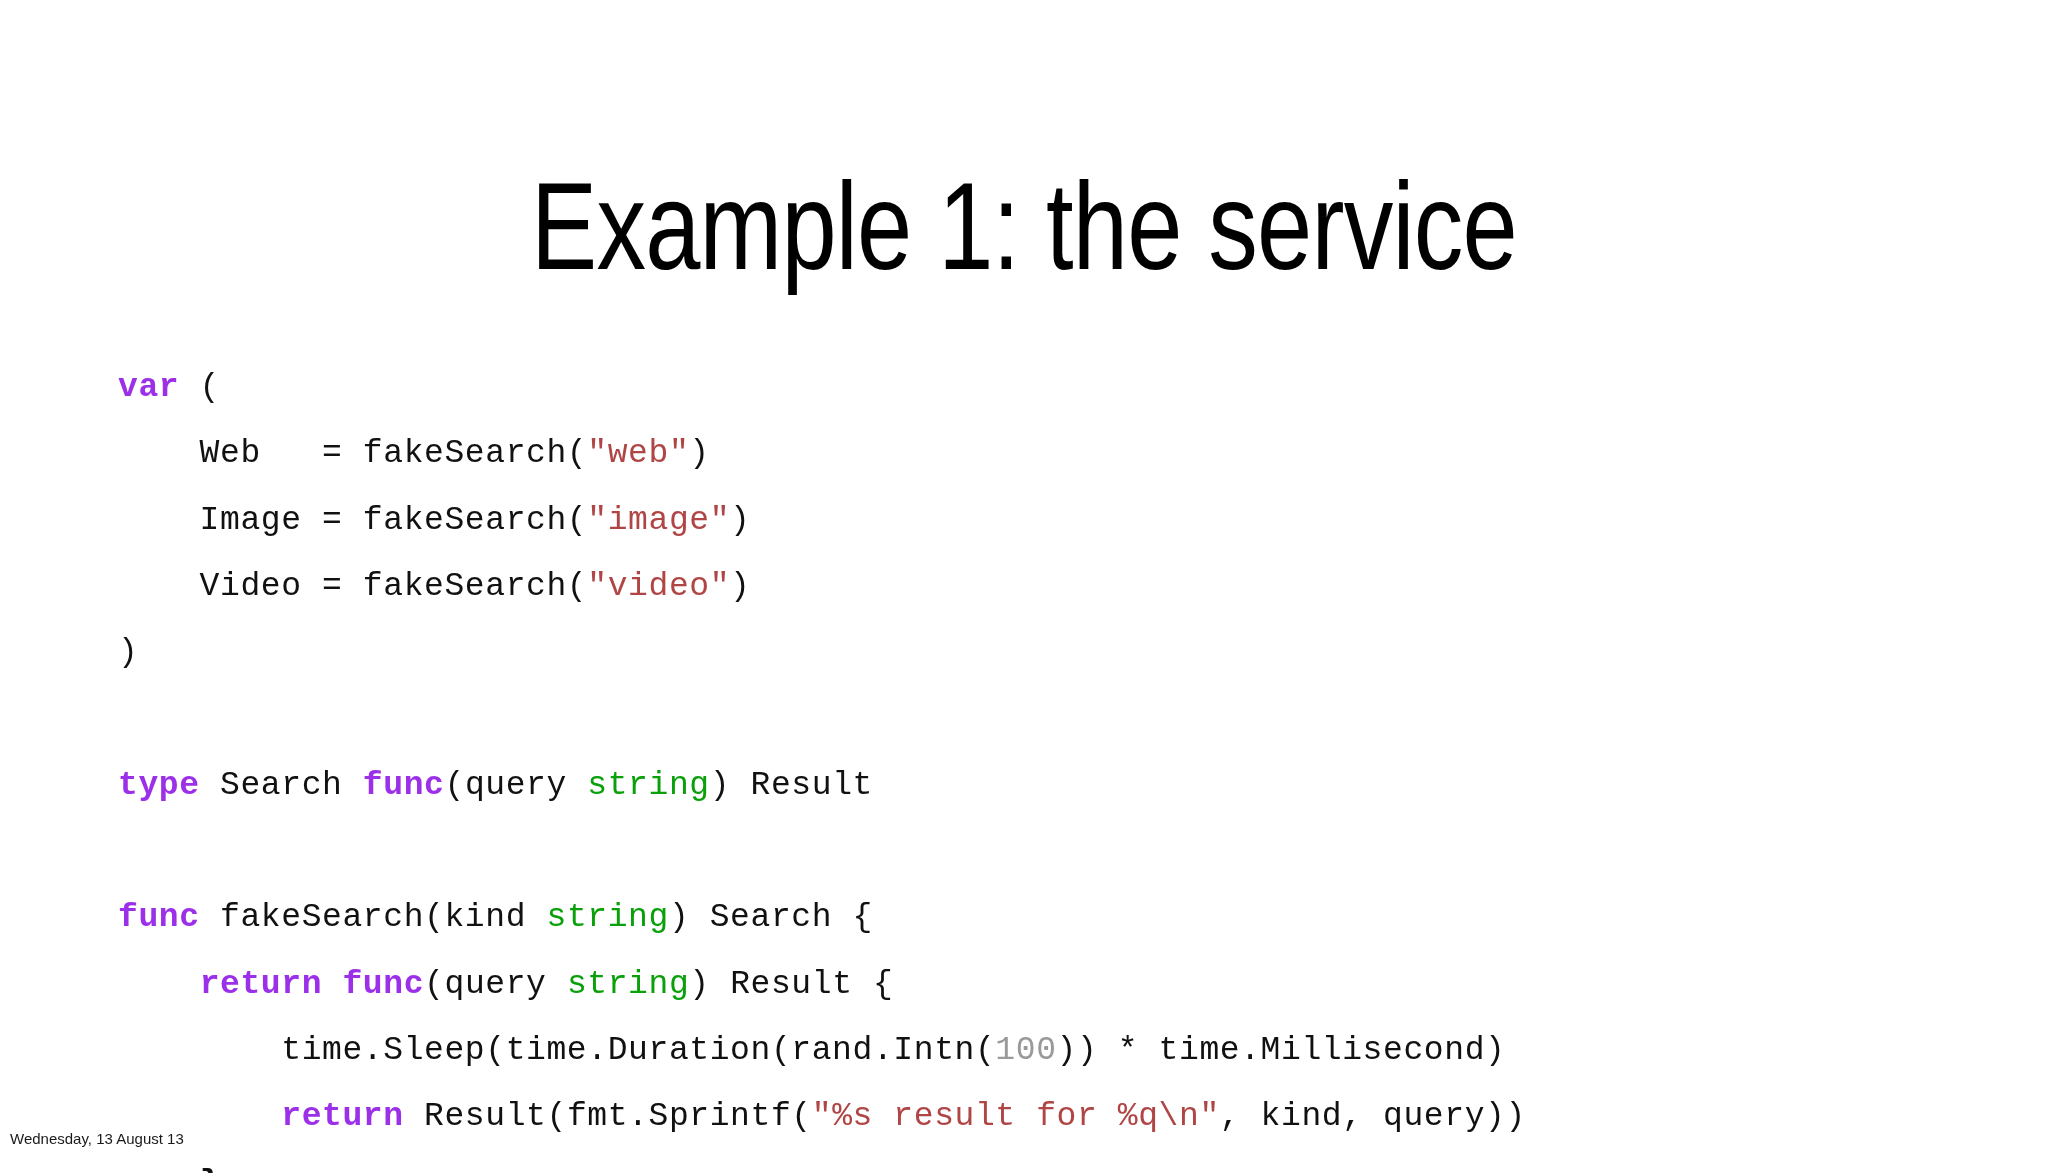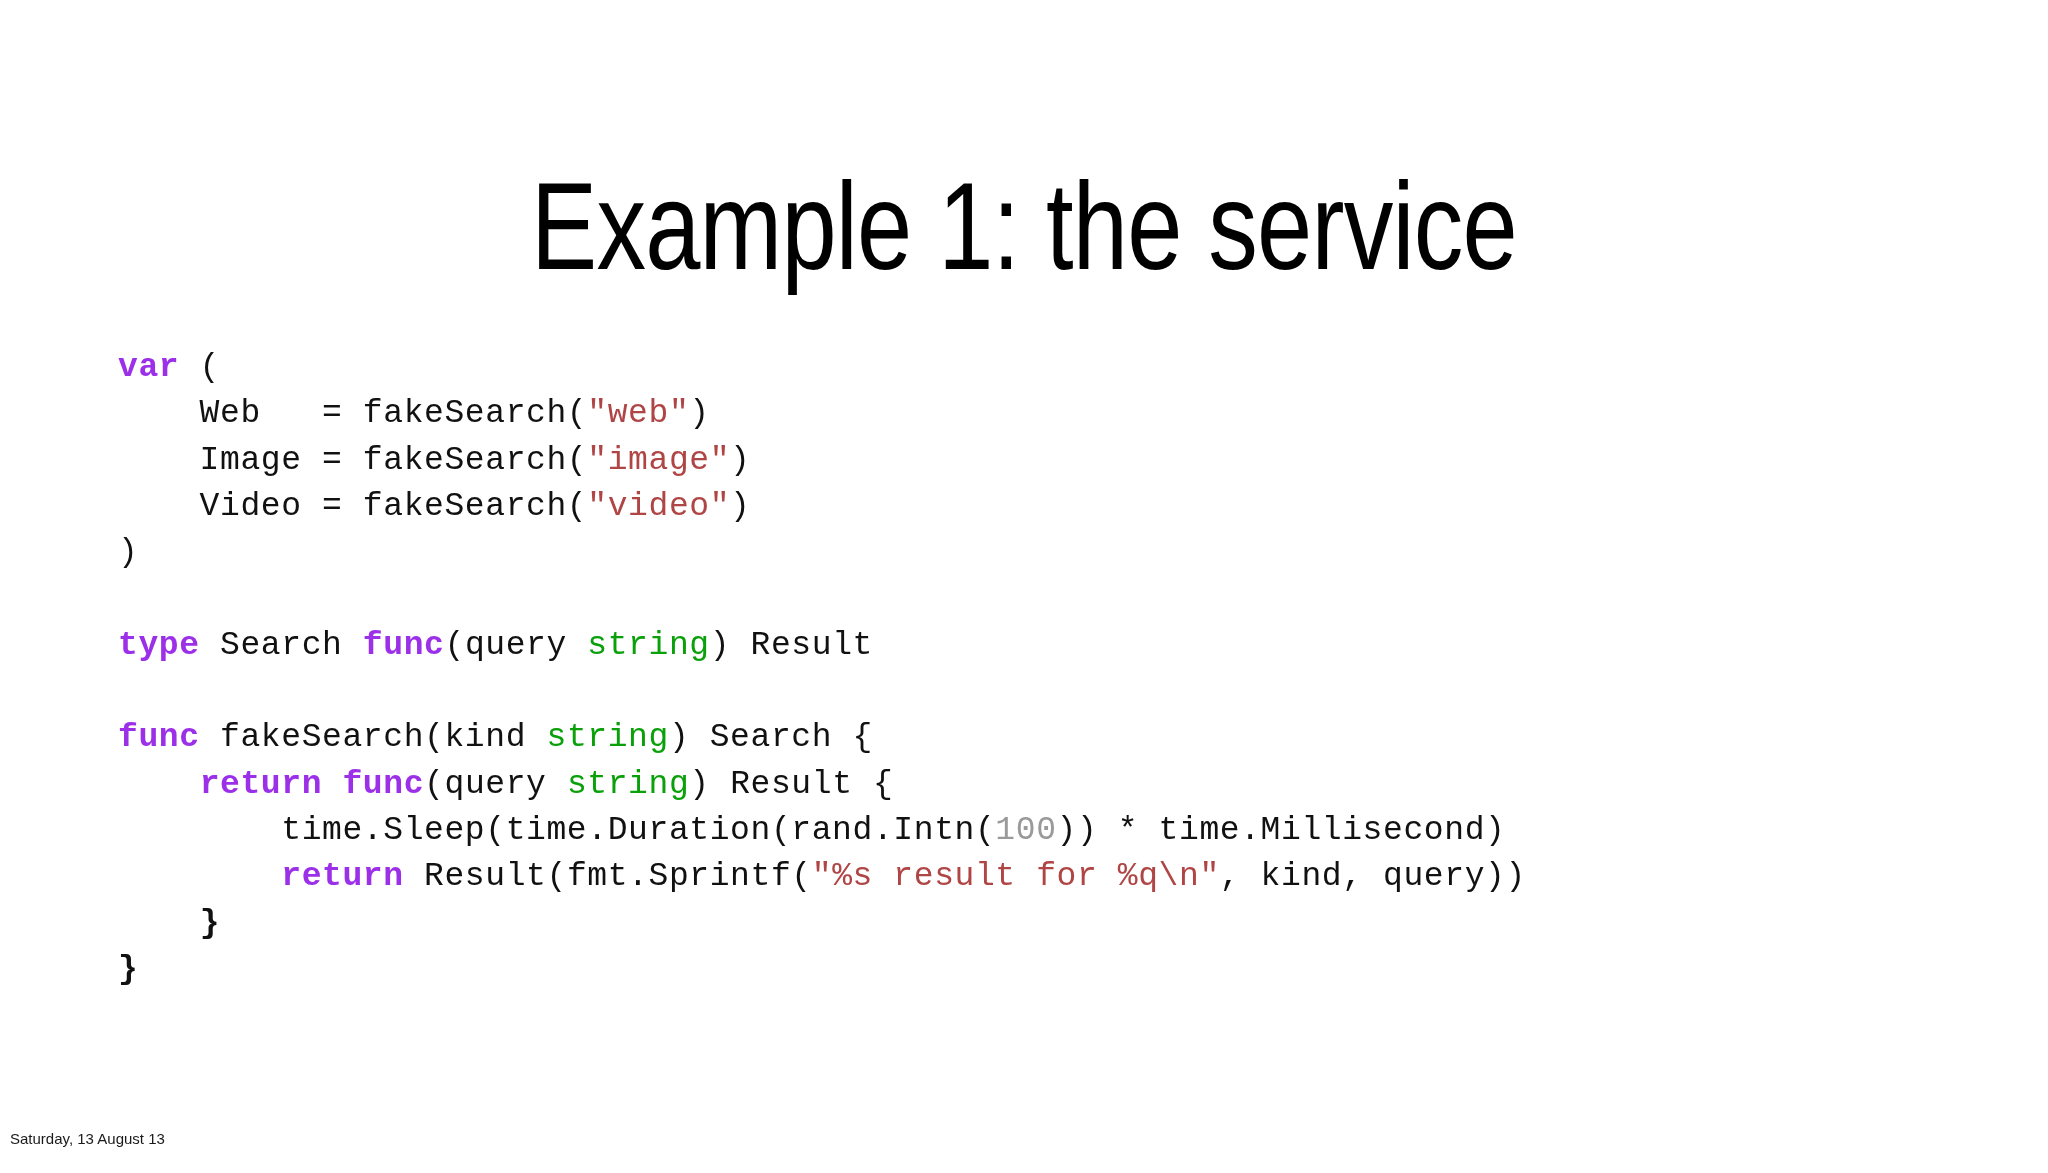--- a/index.html
+++ b/index.html
@@ -48,20 +48,21 @@
     font-family: "Liberation Mono", "DejaVu Sans Mono", monospace;
     font-size: 33px;
     line-height: 46.3px;
     color: #111111;
     white-space: pre;
     letter-spacing: 0.6px;
   }
   .code-line {
     white-space: pre;
     min-height: 46.3px;
+    margin-top: 20px;
   }
   .tok { white-space: pre; }
   .kw {
     font-weight: bold;
   }
   .typ {
     font-weight: normal;
   }
   .str { }
   .num { }
@@ -80,15 +81,15 @@
 </style>
 </head>
 <body>
 
 <div id="slide" style="background: rgb(255, 255, 255);">
 
   <h1 id="slide-title" style="color: rgb(0, 0, 0);">Example 1: the service</h1>
 
   <pre id="code-block" style="color: rgb(17, 17, 17);"><div class="code-line"><span class="tok kw" style="color: rgb(155, 48, 232);">var</span><span class="tok" style="color: rgb(17, 17, 17);"> (</span></div><div class="code-line"><span class="tok" style="color: rgb(17, 17, 17);">    Web   = fakeSearch(</span><span class="tok str" style="color: rgb(176, 69, 69);">"web"</span><span class="tok" style="color: rgb(17, 17, 17);">)</span></div><div class="code-line"><span class="tok" style="color: rgb(17, 17, 17);">    Image = fakeSearch(</span><span class="tok str" style="color: rgb(176, 69, 69);">"image"</span><span class="tok" style="color: rgb(17, 17, 17);">)</span></div><div class="code-line"><span class="tok" style="color: rgb(17, 17, 17);">    Video = fakeSearch(</span><span class="tok str" style="color: rgb(176, 69, 69);">"video"</span><span class="tok" style="color: rgb(17, 17, 17);">)</span></div><div class="code-line"><span class="tok" style="color: rgb(17, 17, 17);">)</span></div><div class="code-line"> </div><div class="code-line"><span class="tok kw" style="color: rgb(155, 48, 232);">type</span><span class="tok" style="color: rgb(17, 17, 17);"> Search </span><span class="tok kw" style="color: rgb(155, 48, 232);">func</span><span class="tok" style="color: rgb(17, 17, 17);">(query </span><span class="tok typ" style="color: rgb(10, 160, 10);">string</span><span class="tok" style="color: rgb(17, 17, 17);">) Result</span></div><div class="code-line"> </div><div class="code-line"><span class="tok kw" style="color: rgb(155, 48, 232);">func</span><span class="tok" style="color: rgb(17, 17, 17);"> fakeSearch(kind </span><span class="tok typ" style="color: rgb(10, 160, 10);">string</span><span class="tok" style="color: rgb(17, 17, 17);">) Search {</span></div><div class="code-line"><span class="tok" style="color: rgb(17, 17, 17);">    </span><span class="tok kw" style="color: rgb(155, 48, 232);">return</span><span class="tok" style="color: rgb(17, 17, 17);"> </span><span class="tok kw" style="color: rgb(155, 48, 232);">func</span><span class="tok" style="color: rgb(17, 17, 17);">(query </span><span class="tok typ" style="color: rgb(10, 160, 10);">string</span><span class="tok" style="color: rgb(17, 17, 17);">) Result {</span></div><div class="code-line"><span class="tok" style="color: rgb(17, 17, 17);">        time.Sleep(time.Duration(rand.Intn(</span><span class="tok num" style="color: rgb(154, 154, 154);">100</span><span class="tok" style="color: rgb(17, 17, 17);">)) * time.Millisecond)</span></div><div class="code-line"><span class="tok" style="color: rgb(17, 17, 17);">        </span><span class="tok kw" style="color: rgb(155, 48, 232);">return</span><span class="tok" style="color: rgb(17, 17, 17);"> Result(fmt.Sprintf(</span><span class="tok str" style="color: rgb(176, 69, 69);">"%s result for %q\n"</span><span class="tok" style="color: rgb(17, 17, 17);">, kind, query))</span></div><div class="code-line"><span class="tok" style="color: rgb(17, 17, 17);">    </span><span class="tok brace" style="color: rgb(17, 17, 17);">}</span></div><div class="code-line"><span class="tok brace" style="color: rgb(17, 17, 17);">}</span></div></pre>
 
-  <div id="footer-date">Saturday, 13 August 13</div>
+  <div id="footer-date">Wednesday, 13 August 13</div>
 
 </div>
 
 </body></html>

